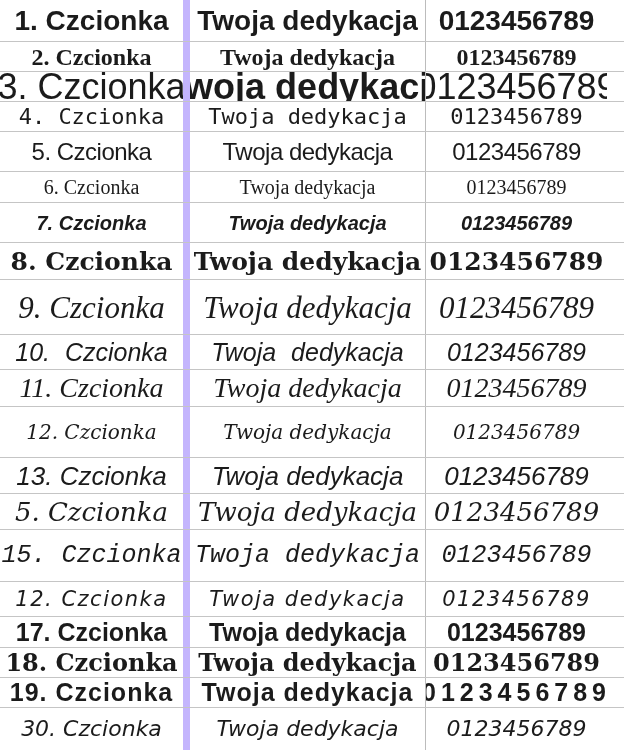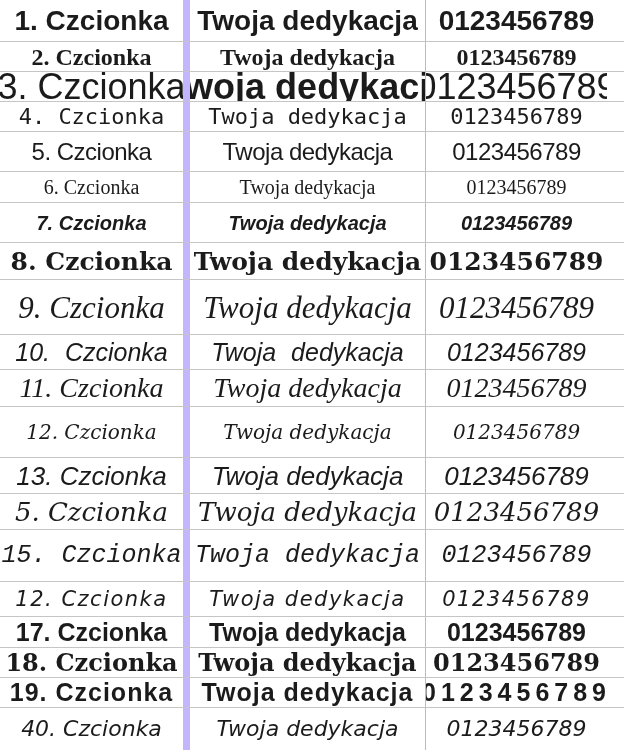--- a/index.html
+++ b/index.html
@@ -184,19 +184,19 @@
       <div class="cell digits">0123456789</div>
     </div>
 
     <div class="row f19">
       <div class="cell label">19. Czcionka</div>
       <div class="cell sample">Twoja dedykacja</div>
       <div class="cell digits">0123456789</div>
     </div>
 
     <div class="row f20">
-      <div class="cell label">40. Czcionka</div>
+      <div class="cell label">30. Czcionka</div>
       <div class="cell sample">Twoja dedykacja</div>
       <div class="cell digits">0123456789</div>
     </div>
 
   </div>
 </div>
 
 </body></html>

